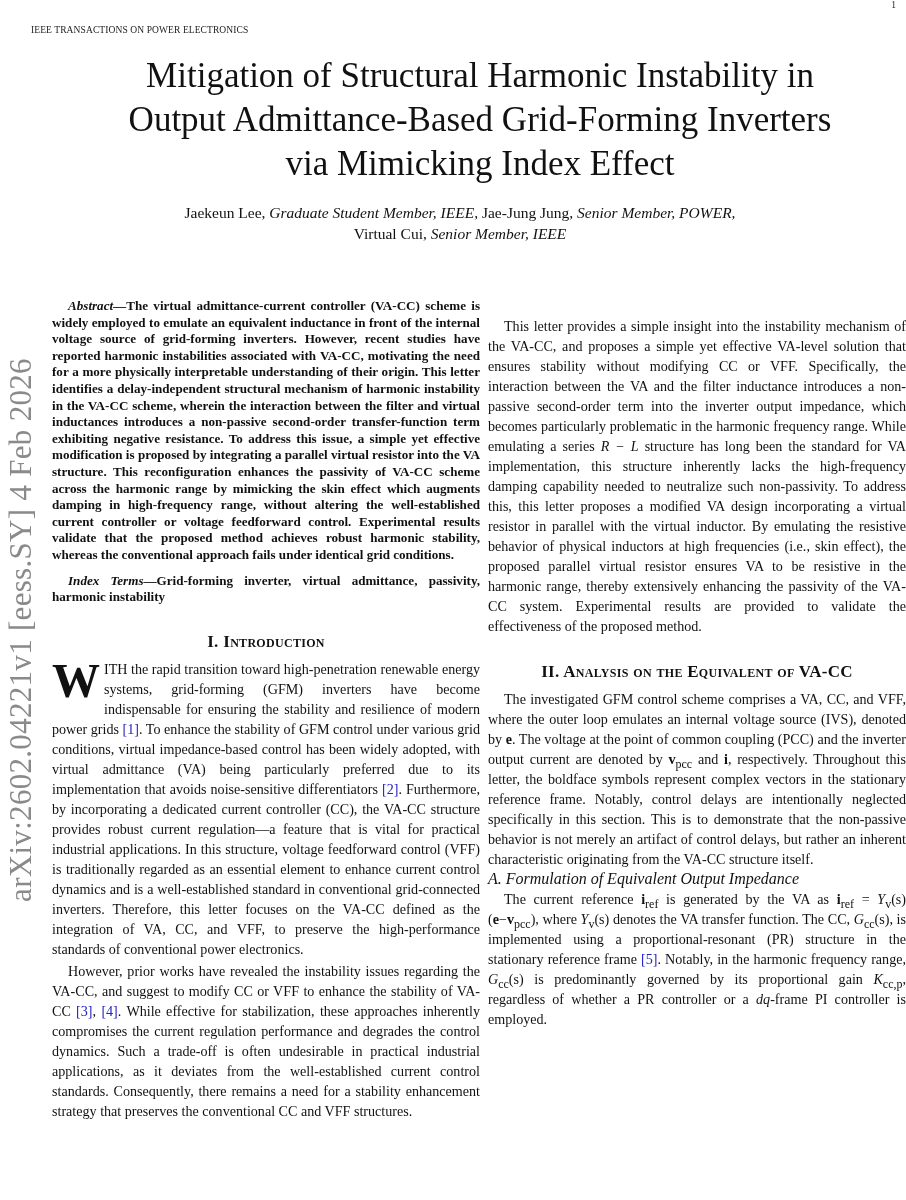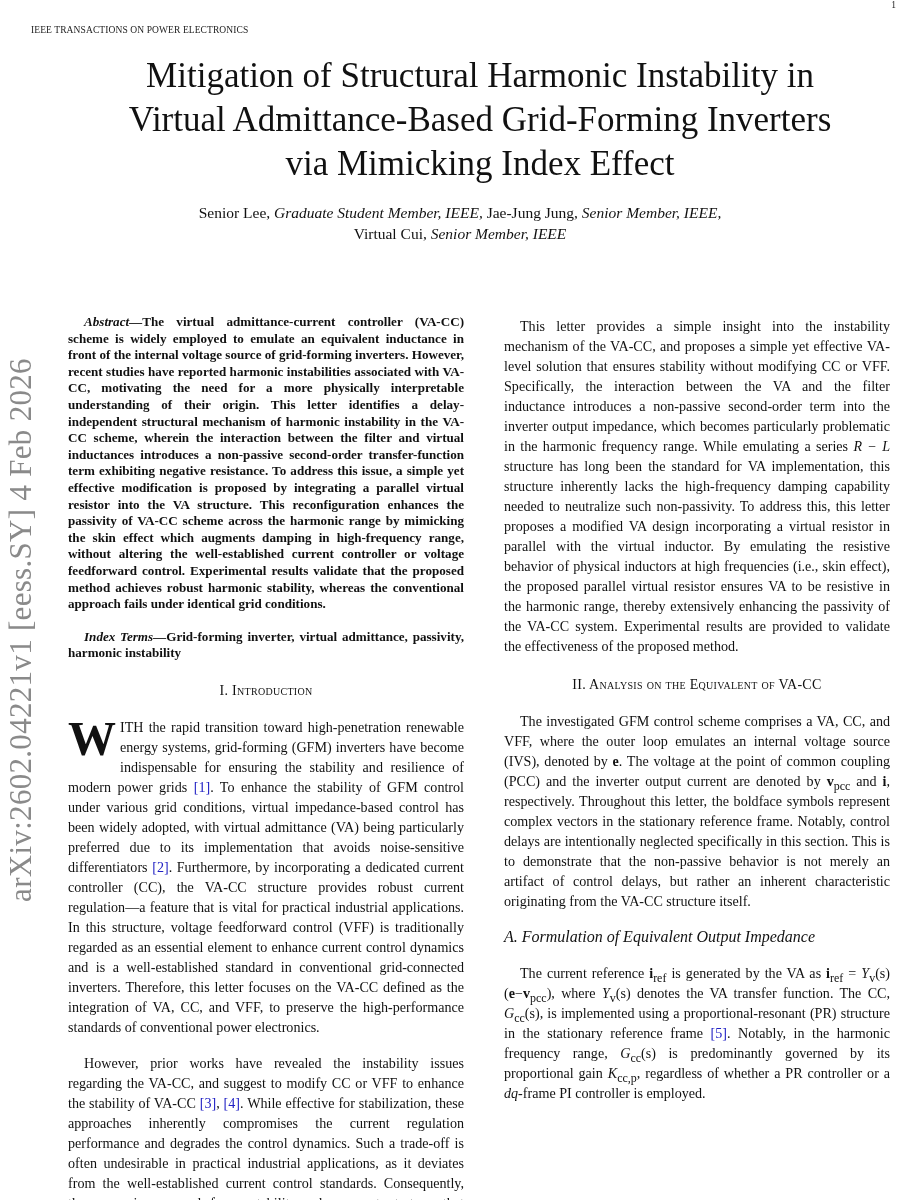--- a/index.html
+++ b/index.html
@@ -15,52 +15,52 @@
              font-size: 15.5px; line-height: 21px; }
   .authors .role { font-style: italic; }
   .arxiv-stamp { position: absolute; left: 4px; top: 320px; width: 34px; height: 620px; }
   .arxiv-stamp span { position: absolute; left: 50%; top: 50%; white-space: nowrap;
                       transform: translate(-50%, -50%) rotate(-90deg);
                       font-size: 31px; color: #8a8a8a; letter-spacing: 0.3px; }
   .col { position: absolute; top: 298px; width: 428px; font-size: 14.1px; line-height: 20px;
          text-align: justify; }
   .col-left { left: 52px; }
   .col-right { left: 488px; width: 418px; top: 314px; }
-  .col p { margin: 16px; text-indent: 16px; hyphens: auto; }
+  .col p { margin: 0; text-indent: 16px; hyphens: auto; }
   .abstract { font-weight: bold; font-size: 13.1px; line-height: 16.6px; }
   .abstract .lead { font-style: italic; }
   .index-terms { font-weight: bold; font-size: 13.1px; line-height: 16.6px; margin-top: 9px !important; }
   .index-terms .lead { font-style: italic; }
-  .section-head { text-align: center; font-size: 14px; font-variant: small-caps;
-                  letter-spacing: 0.3px; margin: 19px 0 7px 0; }
+  .section-head { text-align: center; font-size: 17px; font-variant: small-caps;
+                  letter-spacing: 0.3px; margin: 26px 0 7px 0; font-weight: bold; }
   .subsection-head { font-style: italic; font-size: 16px; margin: 30px 0 7px 0; text-indent: 0 !important; }
   .dropcap-para { text-indent: 0 !important; }
   .dropcap { float: left; font-size: 48px; line-height: 38px; font-weight: bold; margin: 3px 4px 0 0; }
   .cite { color: #2121c4; }
   .sp { margin-top: 2px !important; }
   .sym-b { font-weight: bold; }
   .sym-i { font-style: italic; }
   sub { font-size: 12px; line-height: 0; }
 </style>
 </head>
 <body>
 
 <div class="running-head">
   <span class="journal">IEEE TRANSACTIONS ON POWER ELECTRONICS</span>
   <span class="pageno">1</span>
 </div>
 
 <h1 class="title">
   <span>Mitigation of Structural Harmonic Instability in</span><br>
-  <span>Virtual Admittance-Based Grid-Forming Inverters</span><br>
+  <span>Output Admittance-Based Grid-Forming Inverters</span><br>
   <span>via Mimicking Index Effect</span>
 </h1>
 
 <div class="authors">
-  <span>Senior Lee, </span><span class="role">Graduate Student Member, IEEE,</span><span> Jae-Jung Jung, </span><span class="role">Senior Member, IEEE,</span><br>
+  <span>Jaekeun Lee, </span><span class="role">Graduate Student Member, IEEE,</span><span> Jae-Jung Jung, </span><span class="role">Senior Member, POWER,</span><br>
   <span>Virtual Cui, </span><span class="role">Senior Member, IEEE</span>
 </div>
 
 <div class="arxiv-stamp">
   <span>arXiv:2602.04221v1  [eess.SY]  4 Feb 2026</span>
 </div>
 
 <div class="col col-left">
   <p class="abstract"><span class="lead">Abstract</span><span>—The virtual admittance-current controller (VA-CC) scheme is widely employed to emulate an equivalent inductance in front of the internal voltage source of grid-forming inverters. However, recent studies have reported harmonic instabilities associated with VA-CC, motivating the need for a more physically interpretable understanding of their origin. This letter identifies a delay-independent structural mechanism of harmonic instability in the VA-CC scheme, wherein the interaction between the filter and virtual inductances introduces a non-passive second-order transfer-function term exhibiting negative resistance. To address this issue, a simple yet effective modification is proposed by integrating a parallel virtual resistor into the VA structure. This reconfiguration enhances the passivity of VA-CC scheme across the harmonic range by mimicking the skin effect which augments damping in high-frequency range, without altering the well-established current controller or voltage feedforward control. Experimental results validate that the proposed method achieves robust harmonic stability, whereas the conventional approach fails under identical grid conditions.</span></p>
   <p class="index-terms"><span class="lead">Index Terms</span><span>—Grid-forming inverter, virtual admittance, passivity, harmonic instability</span></p>

